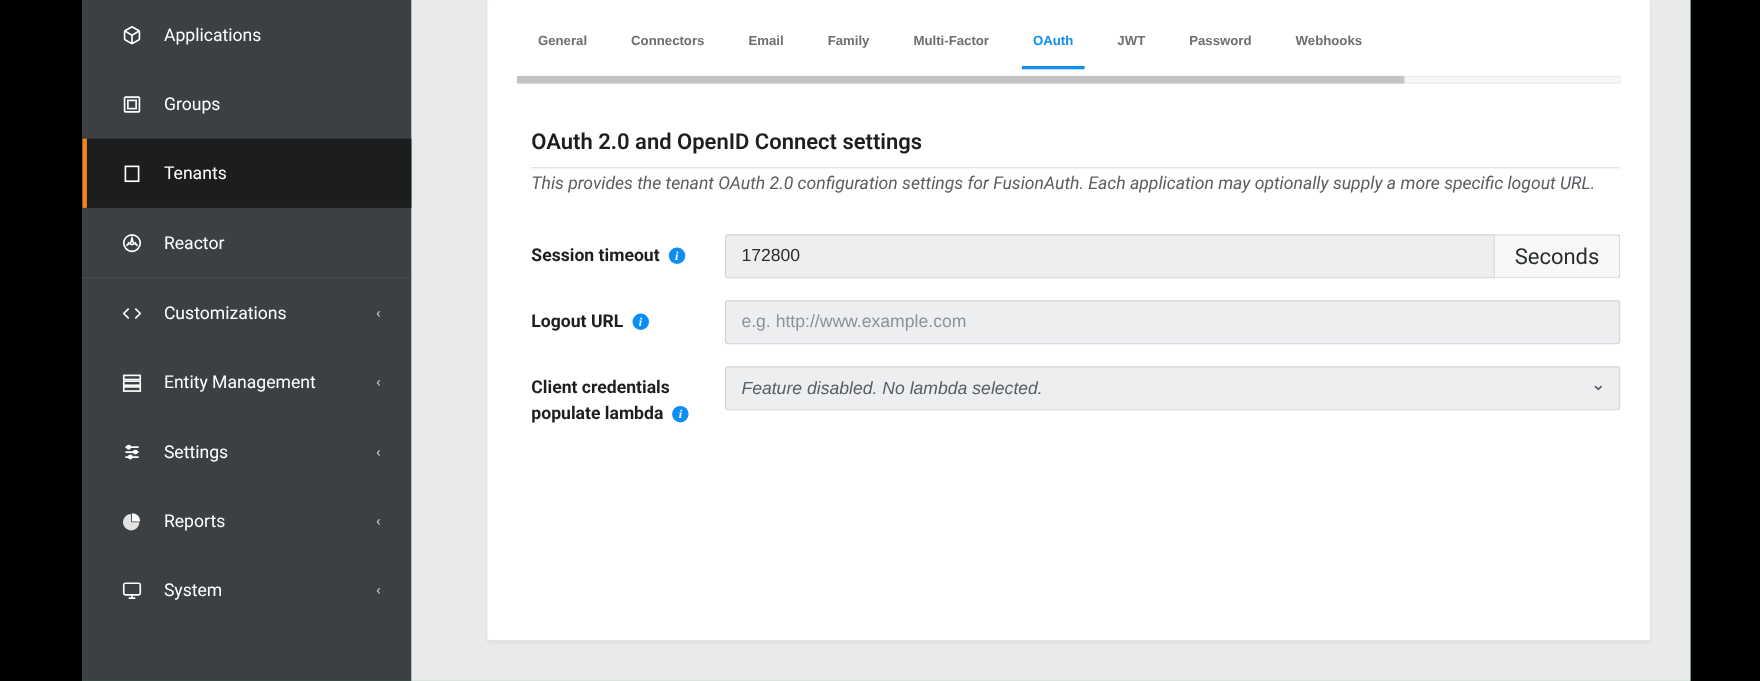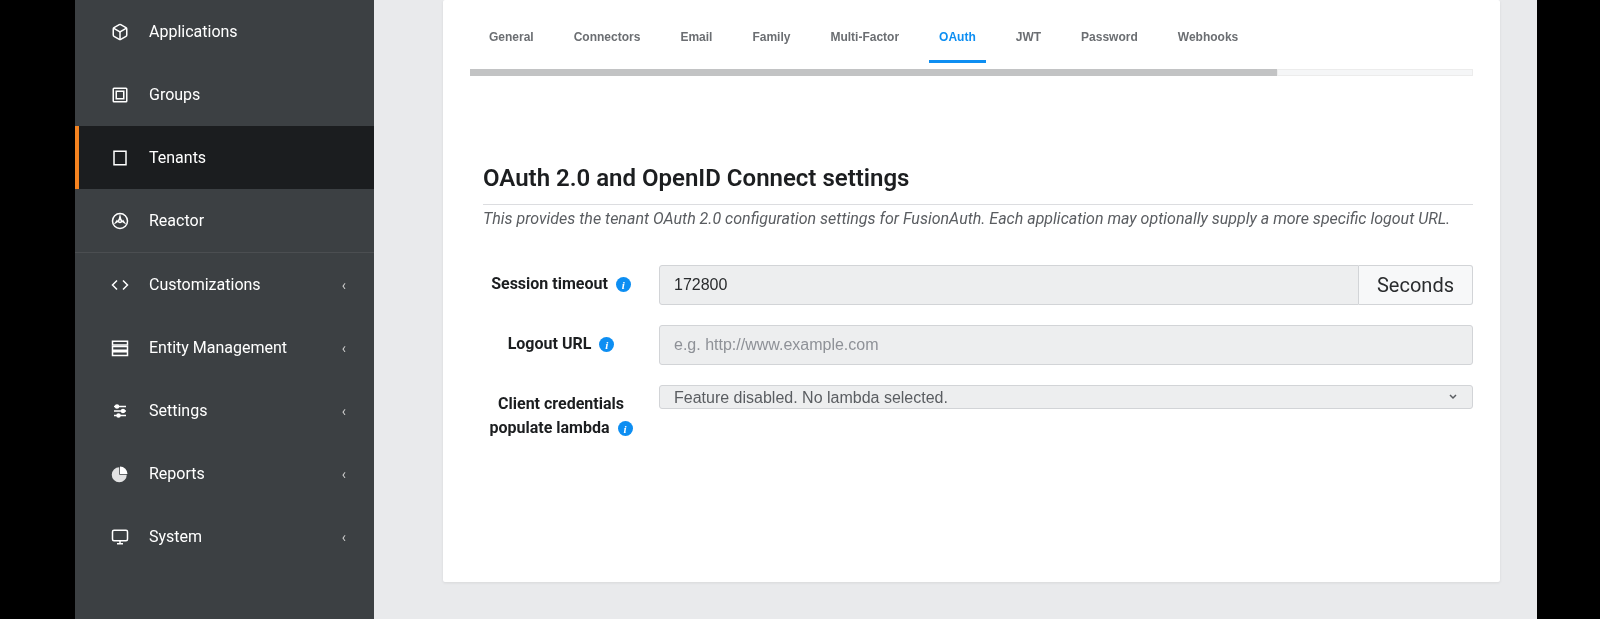--- a/index.html
+++ b/index.html
@@ -109,45 +109,44 @@
     display: flex;
     height: 7px;
     margin: 7px 27px 0 27px;
   }
   .progress .bar-filled { background: #c2c3c4; width: 80.5%; }
   .progress .bar-empty { background: #f5f6f7; border:1px solid #ececec; flex: 1; }
   .content {
     padding: 40px 27px 0 40px;
   }
   .section-title {
-    font-size: 24px;
+    font-size: 20px;
     font-weight: 600;
     color: #1c1e20;
     padding-bottom: 12px;
     border-bottom: 1px solid #dcdde0;
-    margin-top: 48px;
   }
   .section-desc {
     font-style: italic;
     color: #5a5d61;
     font-size: 16px;
     line-height: 1.5;
     margin-top: 2px;
   }
   .form {
     margin-top: 34px;
   }
   .form-row {
     display: flex;
     align-items: flex-start;
     margin-bottom: 20px;
   }
   .form-label {
     width: 176px;
-    text-align: center;
+    text-align: left;
     font-weight: 700;
     color: #1c1e20;
     font-size: 16px;
     padding-top: 7px;
     padding-right: 20px;
     line-height: 1.5;
   }
   .info-icon {
     display: inline-flex;
     align-items: center;
@@ -190,28 +189,29 @@
     font-size: 20px;
     color: #2a2c2e;
     border-radius: 0 3px 3px 0;
   }
   .select-wrap {
     flex: 1;
     position: relative;
   }
   .select {
     width: 100%;
-    height: 24px;
+    height: 40px;
     border: 1px solid #d2d4d7;
     background: #edeeef;
     font-size: 16px;
     padding: 0 40px 0 14px;
     color: #5a5d61;
     border-radius: 3px;
     appearance: none;
+    font-style: italic;
     -webkit-appearance: none;
   }
   .select-arrow {
     position: absolute;
     right: 14px; top: 50%;
     transform: translateY(-50%);
     pointer-events: none;
     color: #5a5d61;
   }
 </style>

